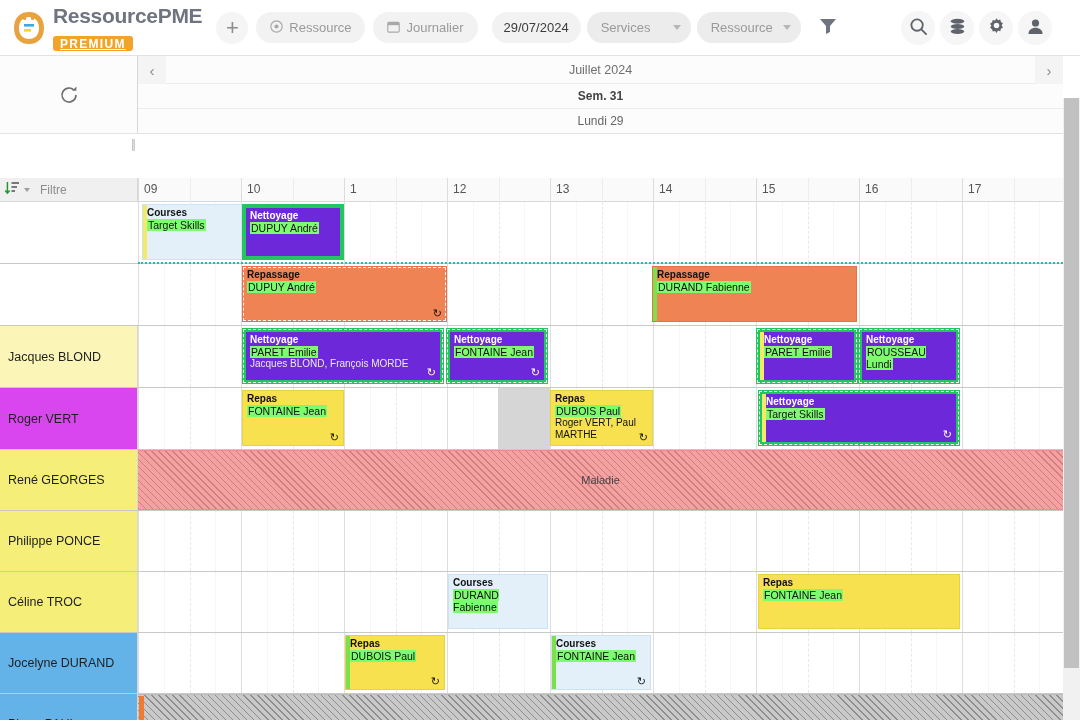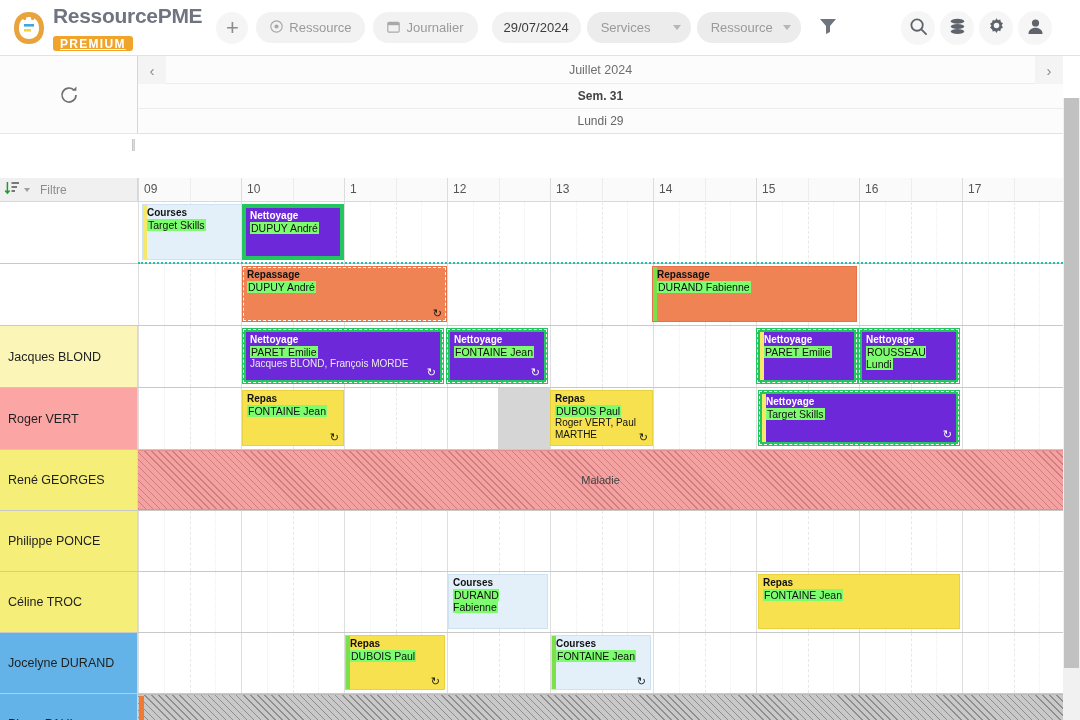--- a/index.html
+++ b/index.html
@@ -515,21 +515,21 @@
           <span class="lbar" style="background: rgb(246, 233, 106);"></span>
           <div class="t1">Nettoyage</div>
           <div><span class="hl">PARET Emilie</span></div>
         </div>
         <div class="ev ev-blue sel" style="left: 858px; width: 102px; height: 56px;">
           <div class="t1">Nettoyage</div>
           <div><span class="hl">ROUSSEAU Lundi</span></div>
         </div>
       </div>
       <div class="row" style="height: 62px;">
-        <div class="row-label" style="background: #fca5a5; align-items: center;">
+        <div class="row-label" style="background: #d946ef; align-items: center;">
           <span>Roger VERT</span>
         </div>
         <div class="row-grid">
           <div class="vline" style="left: 0px;"></div>
           <div class="vline" style="left: 51.5px; background: none; border-left: 1px dashed rgb(232, 232, 232);"></div>
           <div class="vline" style="left: 25.75px; background: none; border-left: 1px dotted rgb(239, 239, 239);"></div>
           <div class="vline" style="left: 77.25px; background: none; border-left: 1px dotted rgb(239, 239, 239);"></div>
           <div class="vline" style="left: 103px;"></div>
           <div class="vline" style="left: 154.5px; background: none; border-left: 1px dashed rgb(232, 232, 232);"></div>
           <div class="vline" style="left: 128.75px; background: none; border-left: 1px dotted rgb(239, 239, 239);"></div>

